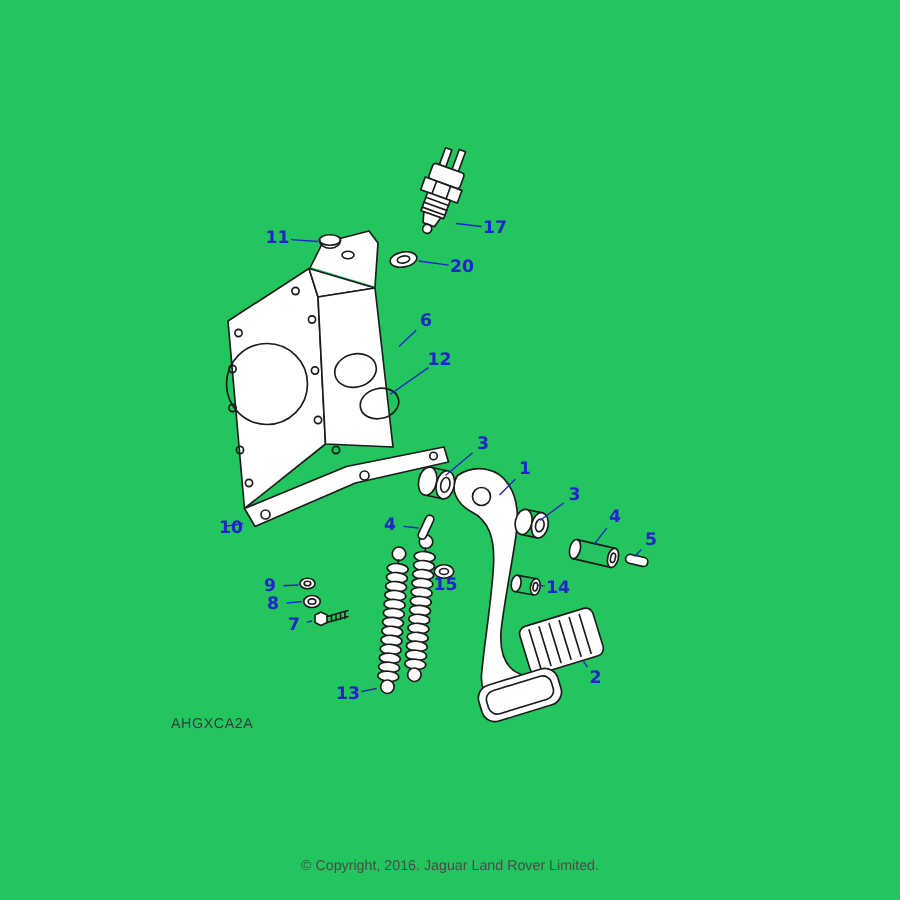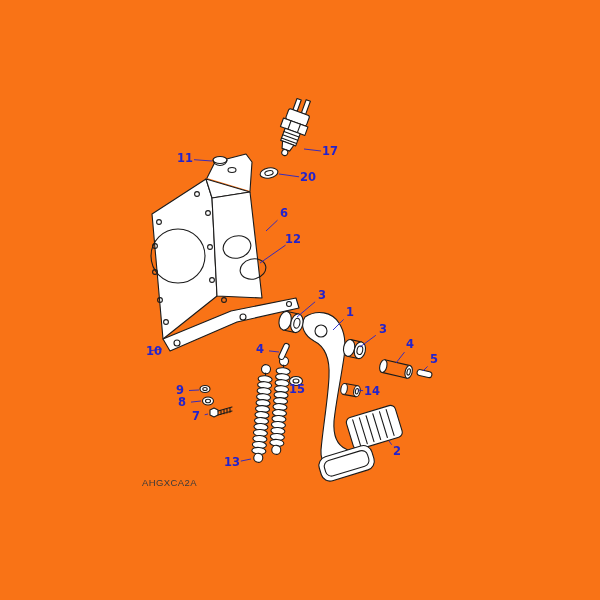--- a/index.html
+++ b/index.html
@@ -1,31 +1,31 @@
 <!DOCTYPE html>
 <html><head>
 <meta charset="utf-8">
 <style>
   html,body{margin:0;padding:0;background:#ffffff;}
   .page{
-    position:relative;width:600px;height:600px;background:#f97316;overflow:hidden;
+    position:relative;width:600px;height:600px;background:#22c55e;overflow:hidden;
     font-family:"Liberation Sans",sans-serif;
   }
   svg.art,svg.leaders{position:absolute;left:0;top:0;width:600px;height:600px;}
   .ink{stroke:#1b1b1b;stroke-width:1.1;fill:none;stroke-linecap:round;stroke-linejoin:round;}
   svg.leaders line{stroke:var(--callout-color,#2323cd);stroke-width:0.9;}
   .callout{
     position:absolute;transform:translate(-50%,-50%);
     color:var(--callout-color,#2323cd);
     font-family:"DejaVu Sans",sans-serif;font-size:11.5px;font-weight:bold;
     line-height:1;user-select:none;
   }
   .code-label{
     position:absolute;left:114px;top:477px;font-size:9.5px;color:#3a3a3a;
-    font-family:"Liberation Sans",sans-serif;letter-spacing:0.4px;margin-left:28px;
+    font-family:"Liberation Sans",sans-serif;letter-spacing:0.4px;
   }
   .footer{
     position:absolute;left:0;right:0;top:572px;text-align:center;
     font-size:9.5px;color:#4a4a4a;font-family:"Liberation Sans",sans-serif;
   }
 </style>
 </head>
 <body>
 
 <div class="page" style="--callout-color: #2323cd;">
@@ -231,14 +231,15 @@
       <div class="callout" style="left: 182px; top: 403px;">8</div>
       <div class="callout" style="left: 196px; top: 417px;">7</div>
       <div class="callout" style="left: 297px; top: 390px;">15</div>
       <div class="callout" style="left: 372px; top: 392px;">14</div>
       <div class="callout" style="left: 397px; top: 452px;">2</div>
       <div class="callout" style="left: 232px; top: 463px; text-align: right;">13</div>
     </div>
 
   <div class="code-label">AHGXCA2A</div>
 
+  <div class="footer">© Copyright, 2016. Jaguar Land Rover Limited.</div>
 
 </div>
 
 </body></html>

